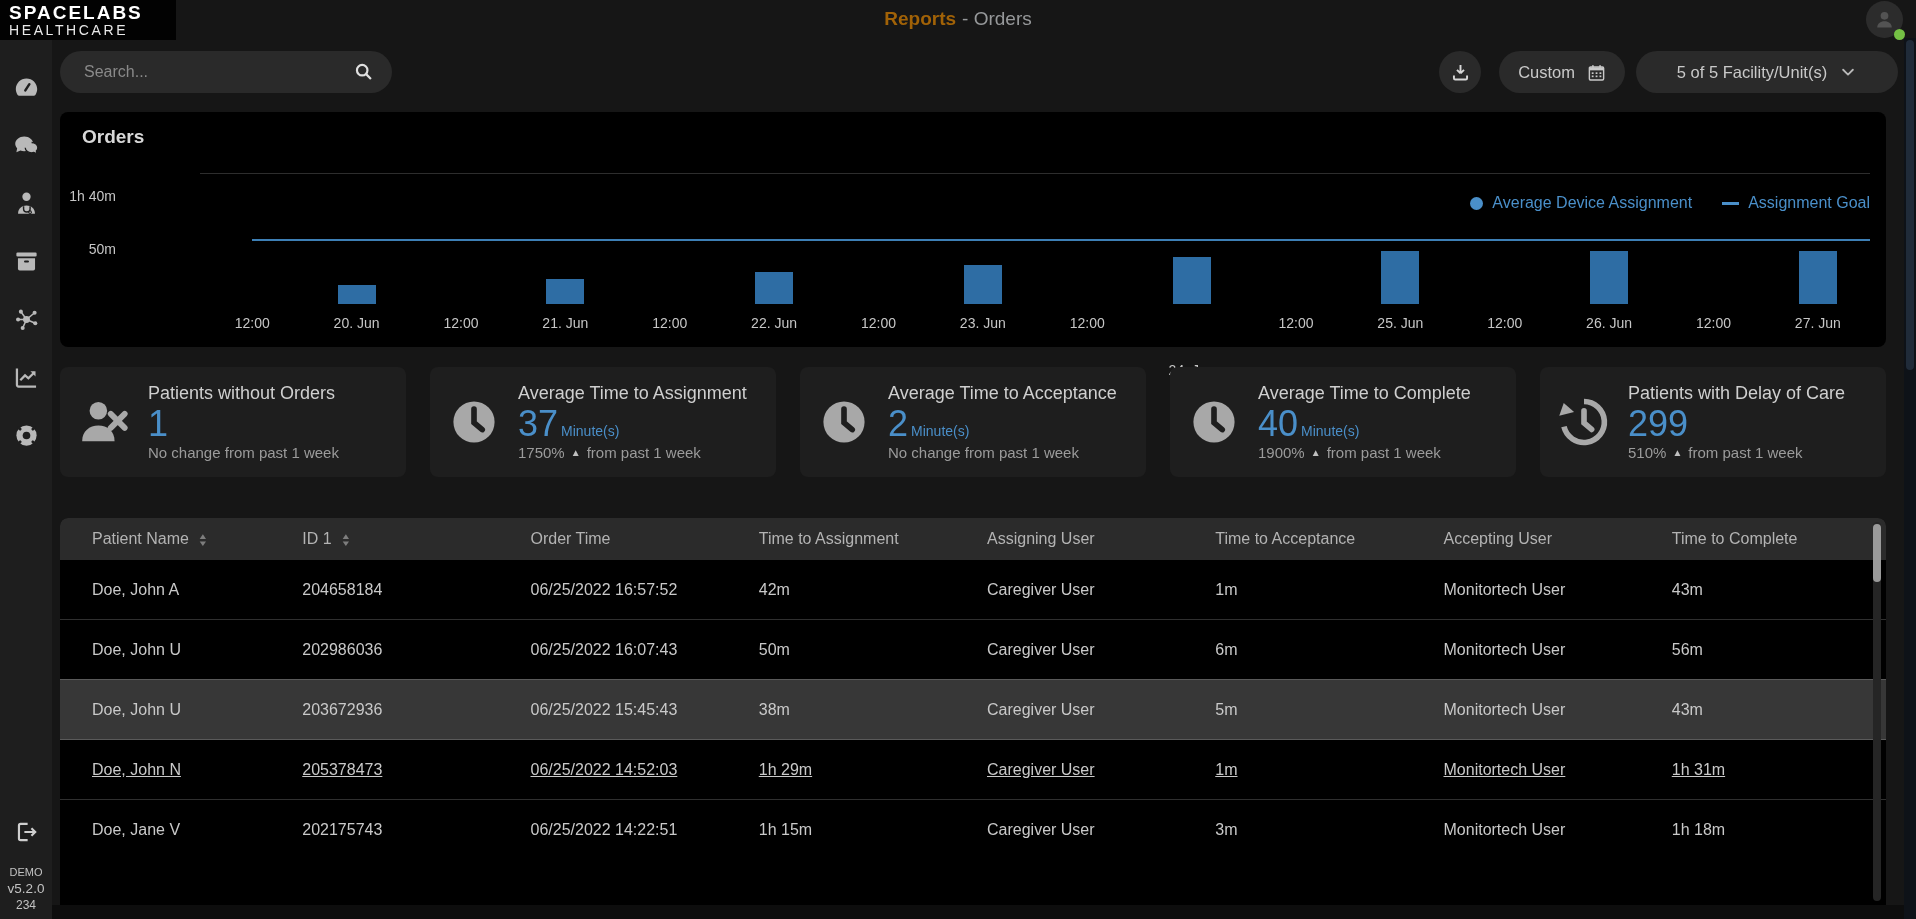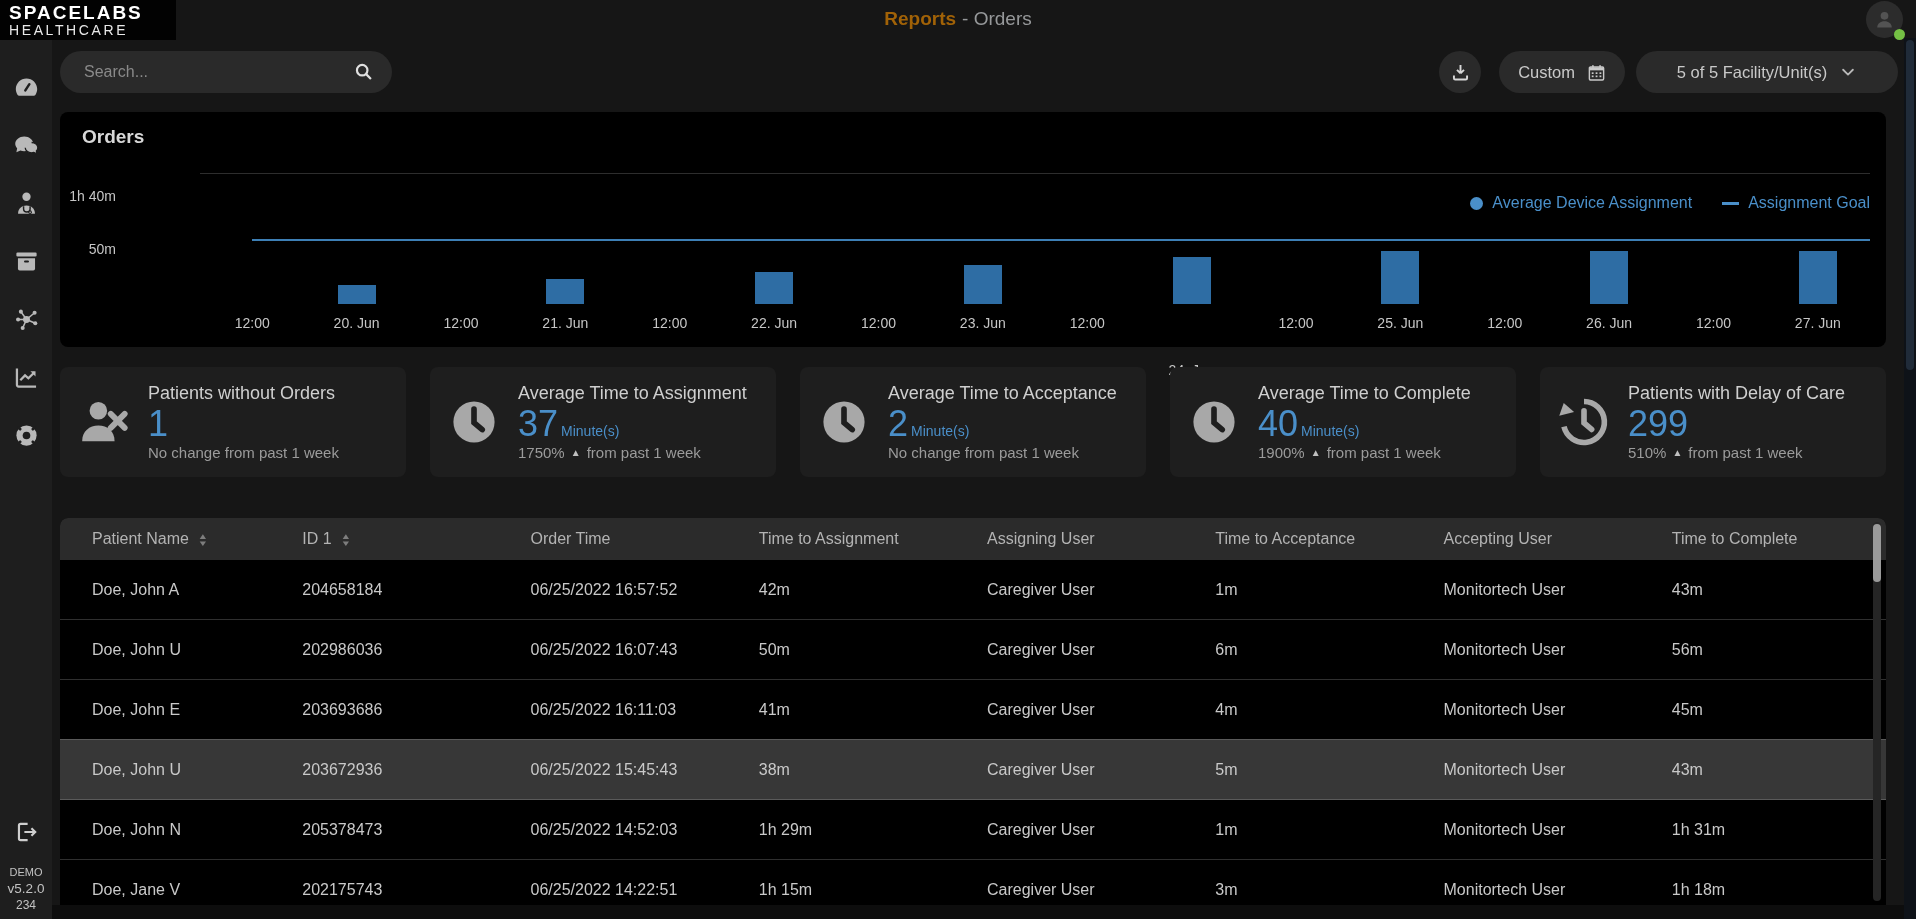--- a/index.html
+++ b/index.html
@@ -74,21 +74,21 @@
 
   
   .table-card{position:absolute;left:8px;right:18px;top:480px;height:387px;overflow:hidden;border-radius:8px 8px 0 0;}
   table{width:100%;border-collapse:collapse;table-layout:fixed;}
   thead th{background:#2b2b2b;height:42px;font-weight:400;text-align:left;font-size:16px;color:#b3b3b3;padding:0 0 0 14px;cursor:pointer;}
   th:first-child,td:first-child{padding-left:32px;}
   tbody td{height:59px;font-size:16px;color:#c9c9c9;padding:0 0 0 14px;border-top:1px solid #2f2f2f;white-space:nowrap;overflow:hidden;}
   tbody tr{cursor:pointer;}
   tbody tr:first-child td{border-top:none;}
   tr.highlight td{background:#373737;border-top:1px solid #5a5a5a;}
-  tr.highlight + tr td{border-top:1px solid #5a5a5a;}
+  tr.highlight + tr td{border-top:1px solid #5a5a5a;text-decoration:underline;}
   .sort{display:inline-flex;flex-direction:column;margin-left:10px;vertical-align:middle;line-height:7px;}
   .sort i{font-style:normal;font-size:8px;color:#7d7d7d;transform:scaleX(1.35);}
   .tbl-scroll{position:absolute;top:4px;right:5px;bottom:4px;width:8px;border-radius:4px;background:#252525;}
   .tbl-thumb{position:absolute;top:2px;left:0;width:8px;height:58px;border-radius:4px;background:#9a9a9a;}
 
   
   .page-scroll{position:absolute;top:38px;right:0;bottom:0;width:12px;background:#0e1218;}
   .page-thumb{position:absolute;top:2px;left:2px;width:8px;height:330px;border-radius:4px;background:#202b39;}
 </style>
 </head>
@@ -451,30 +451,20 @@
             <tr>
               <td>Doe, John U</td>
               <td>202986036</td>
               <td>06/25/2022 16:07:43</td>
               <td>50m</td>
               <td>Caregiver User</td>
               <td>6m</td>
               <td>Monitortech User</td>
               <td>56m</td>
             </tr>
-            <tr>
-              <td>Doe, John E</td>
-              <td>203693686</td>
-              <td>06/25/2022 16:11:03</td>
-              <td>41m</td>
-              <td>Caregiver User</td>
-              <td>4m</td>
-              <td>Monitortech User</td>
-              <td>45m</td>
-            </tr>
             <tr class="highlight">
               <td>Doe, John U</td>
               <td>203672936</td>
               <td>06/25/2022 15:45:43</td>
               <td>38m</td>
               <td>Caregiver User</td>
               <td>5m</td>
               <td>Monitortech User</td>
               <td>43m</td>
             </tr>

